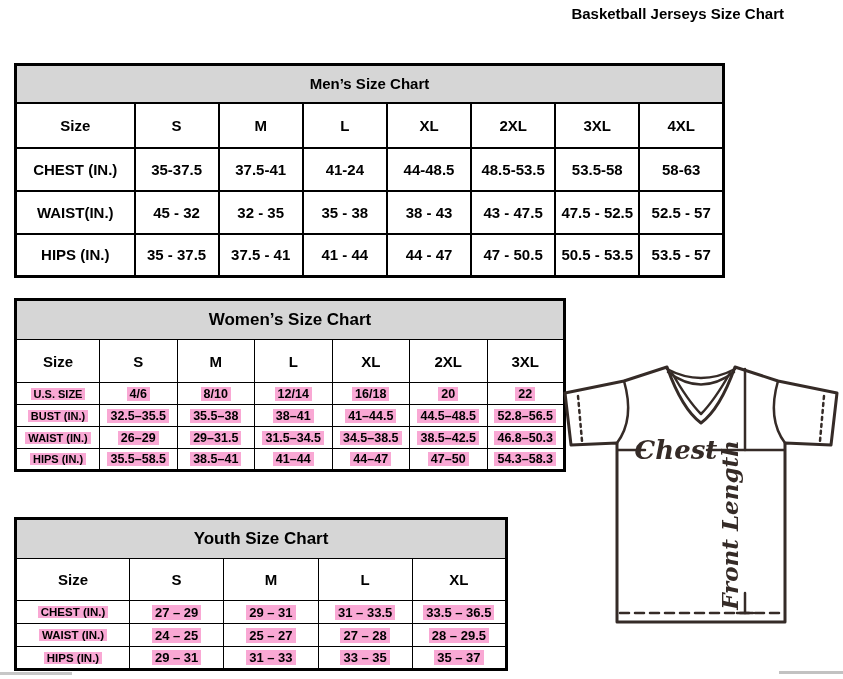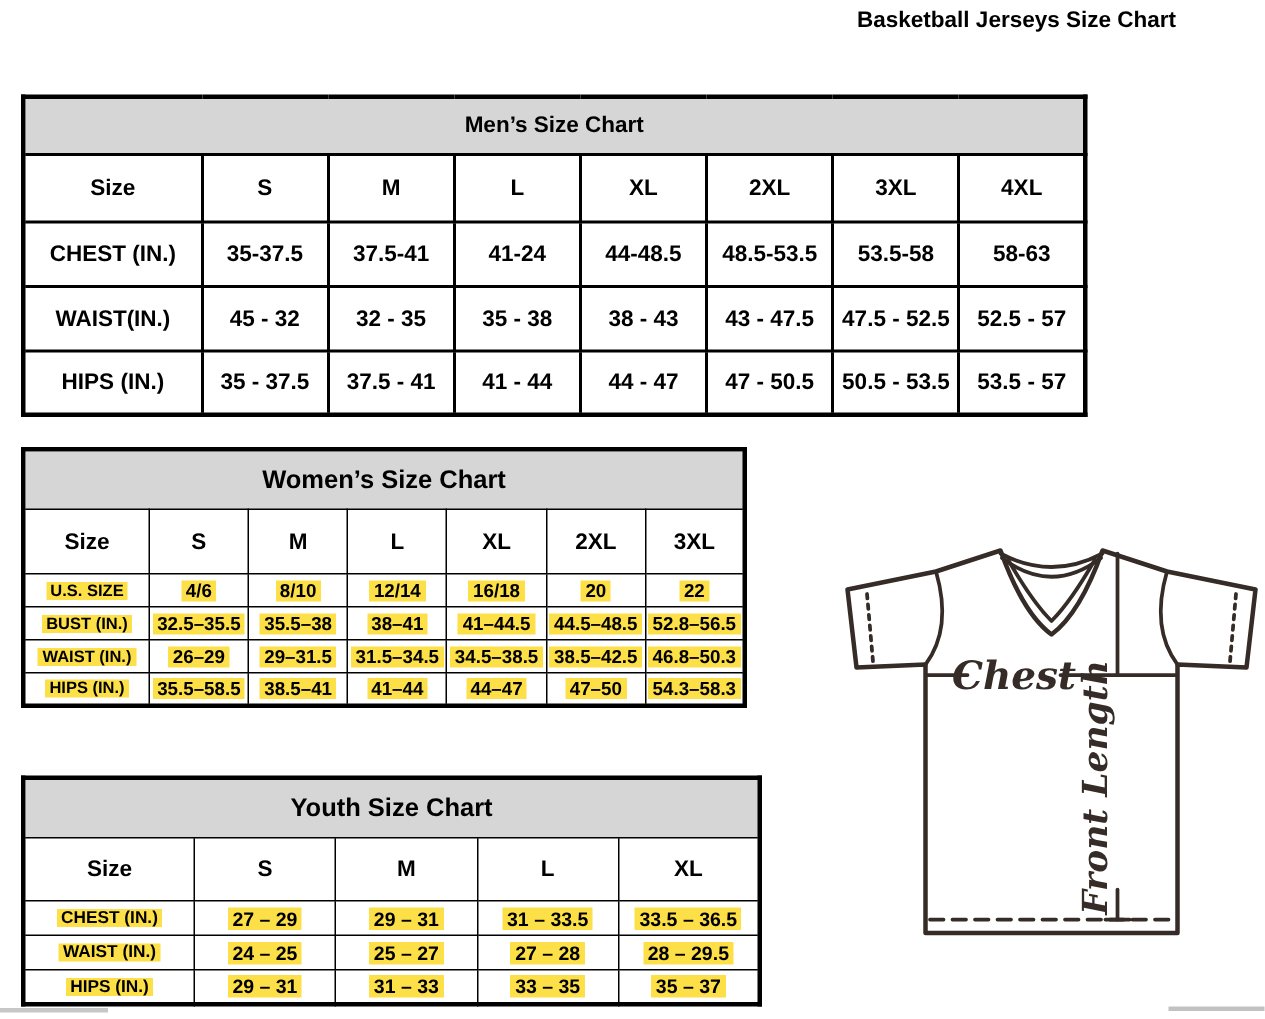--- a/index.html
+++ b/index.html
@@ -28,40 +28,40 @@
     padding:0;overflow:hidden;white-space:nowrap;
   }
   .tbl-caption{background:#d6d6d6;font-size:17px;font-weight:bold;}
   
   #men-table{left:14px;top:63px;width:711px;}
   #men-table th,#men-table td{border:2px solid #000;font-size:15px;}
   #men-table tr{height:43px;}
   #men-table tr:nth-child(1){height:38px;}
   #men-table tr:nth-child(2){height:45px;}
   
-  #women-table{left:14px;top:298px;width:484px;}
+  #women-table{left:14px;top:298px;width:552px;}
   #women-table th,#women-table td{border:1.5px solid #000;}
   #women-table tr{height:22px;}
   #women-table tr:nth-child(1){height:40px;}
   #women-table tr:nth-child(2){height:43px;}
   #women-table .col-head{font-size:15px;}
   #women-table .row-label{font-size:11px;}
   #women-table td{font-size:12.5px;text-align:center;}
   
   #youth-table{left:14px;top:493px;width:494px;margin-top:24px;}
   #youth-table th,#youth-table td{border:1.5px solid #000;}
   #youth-table tr{height:23px;}
   #youth-table tr:nth-child(1){height:40px;}
   #youth-table tr:nth-child(2){height:42px;}
   #youth-table .col-head{font-size:15px;}
   #youth-table .row-label{font-size:11.5px;}
   #youth-table td{font-size:13px;}
 
   .col-head{font-size:15px;}
-  .hl{background:#fde047;padding:0 3px;}
+  .hl{background:#f9a8d4;padding:0 3px;}
 
   
   .jersey-wrap{position:absolute;left:560px;top:363px;width:283px;height:300px;}
   .svg-label{
     font-family:"DejaVu Serif",serif;
     font-style:italic;font-weight:bold;
   }
   .scroll-frag{position:absolute;height:3px;background:#c7c7c7;}
   #scroll-frag-left{left:0;top:672px;width:72px;}
   #scroll-frag-right{left:779px;top:671px;width:64px;background:#c2c2c2;}

